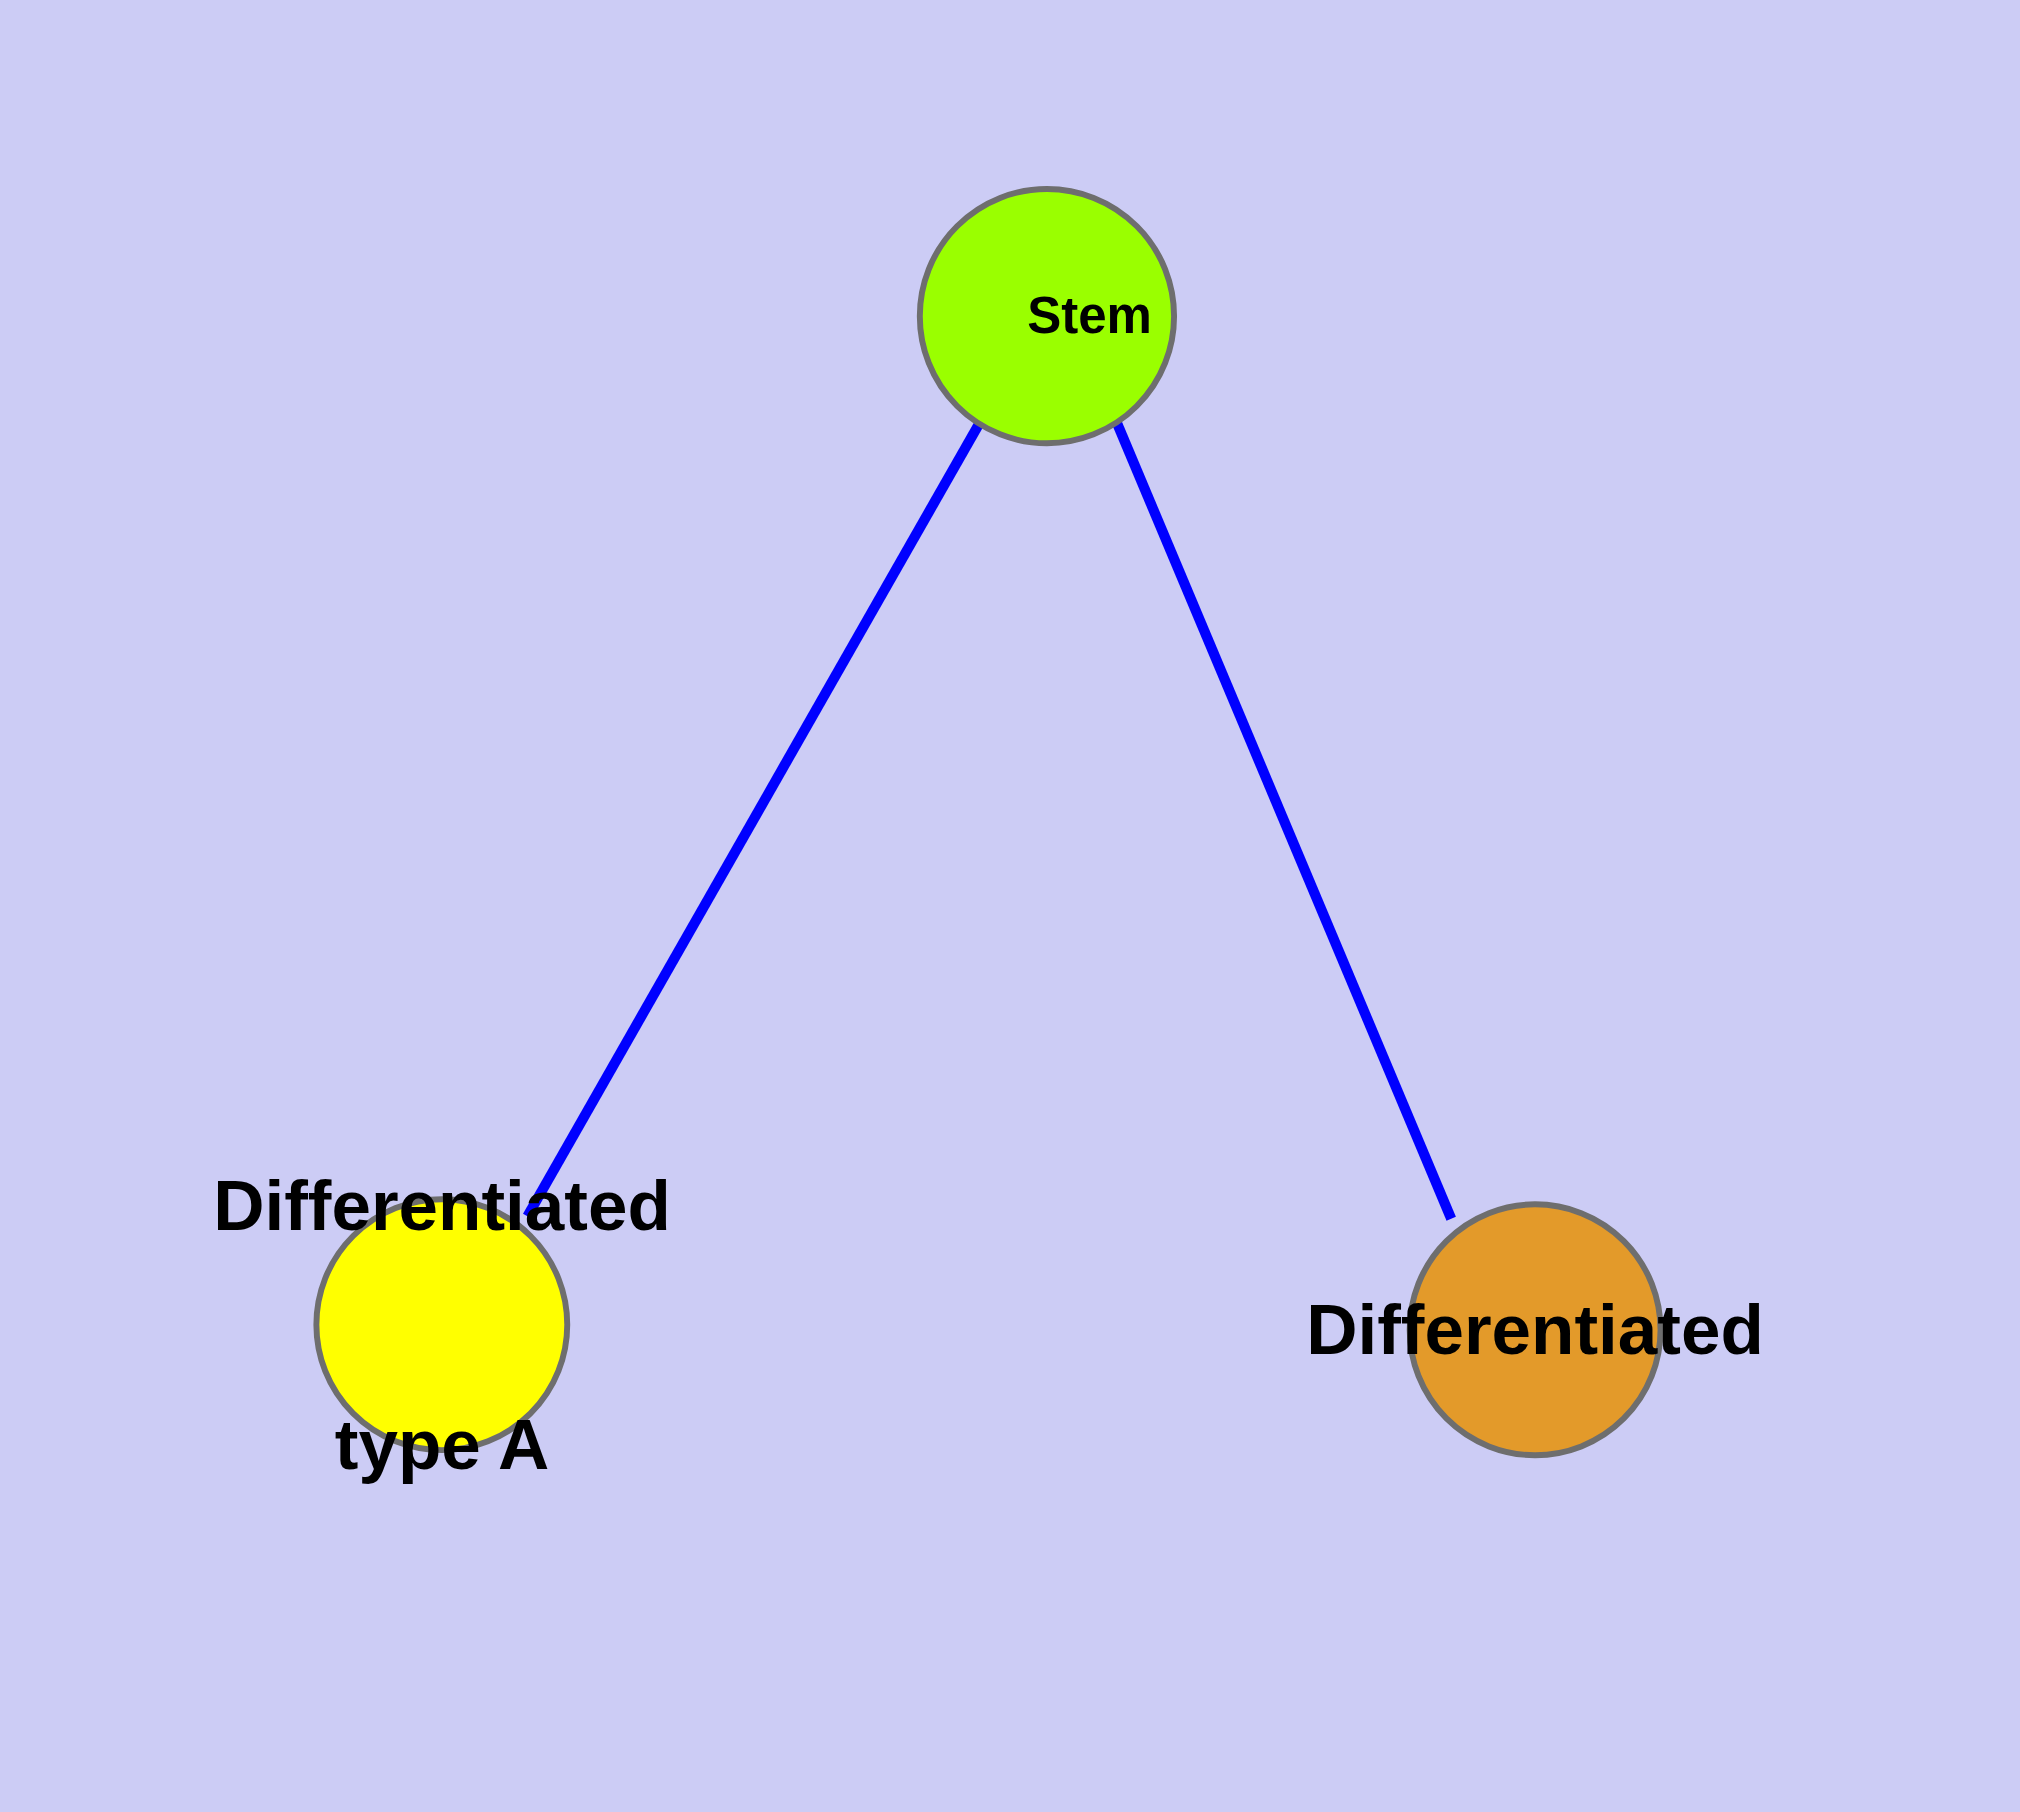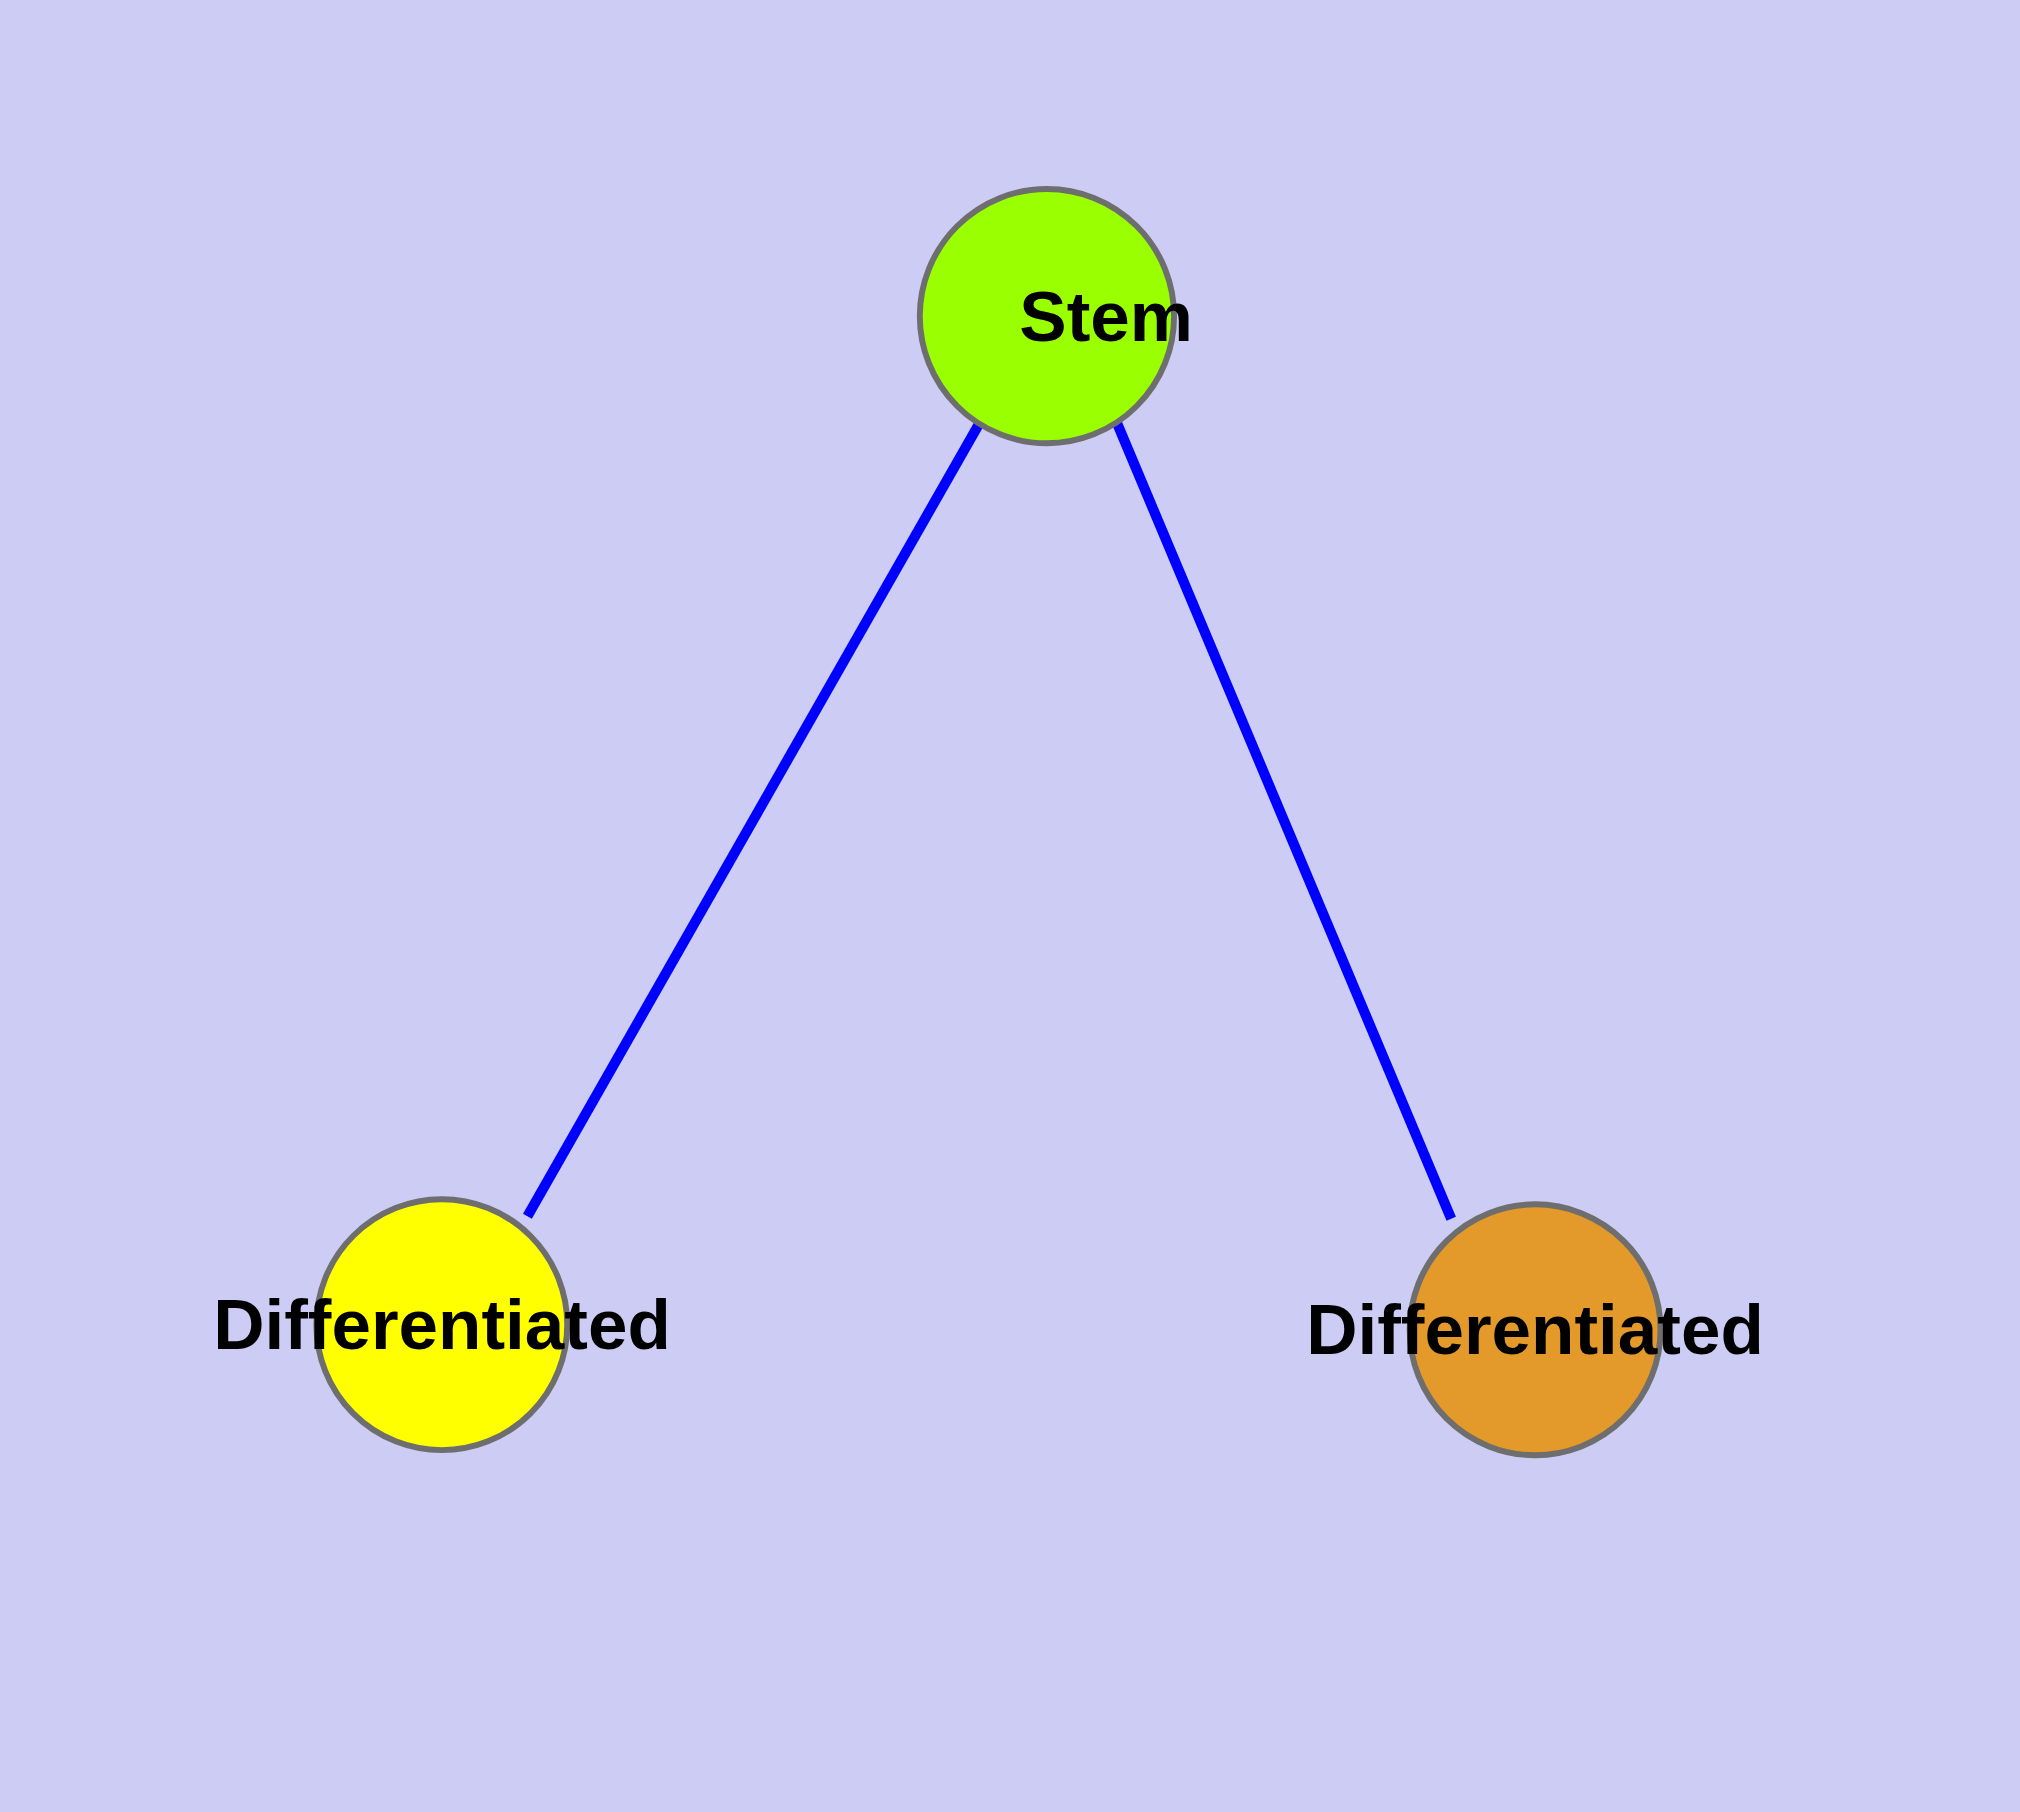--- a/index.html
+++ b/index.html
@@ -33,21 +33,21 @@
     position: absolute;
     text-align: center;
     color: #000000;
     font-weight: bold;
     line-height: 1.12;
     white-space: pre;
     pointer-events: none;
     transform: translate(-50%, -50%);
   }
   .node-label.stem {
-    font-size: 71px;
+    font-size: 51px;
   }
   .node-label.leaf {
     font-size: 71px;
   }
 </style>
 </head>
 <body>
 
 <div id="canvas" style="width: 2021px; height: 1812px;">
 
@@ -65,20 +65,21 @@
       </g>
   </svg>
 
   <div id="labels-layer">
     <div class="node-label stem" style="left: 1047px; top: 316px; color: rgb(0, 0, 0);">
       <span>Stem</span>
     </div>
 
     <div class="node-label leaf" style="left: 442px; top: 1325px; color: rgb(0, 0, 0);">
       <div>Differentiated</div>
+      <div>type A</div>
     </div>
 
     <div class="node-label leaf" style="left: 1535px; top: 1330px; color: rgb(0, 0, 0);">
       <div>Differentiated</div>
     </div>
   </div>
 
 </div>
 
 

